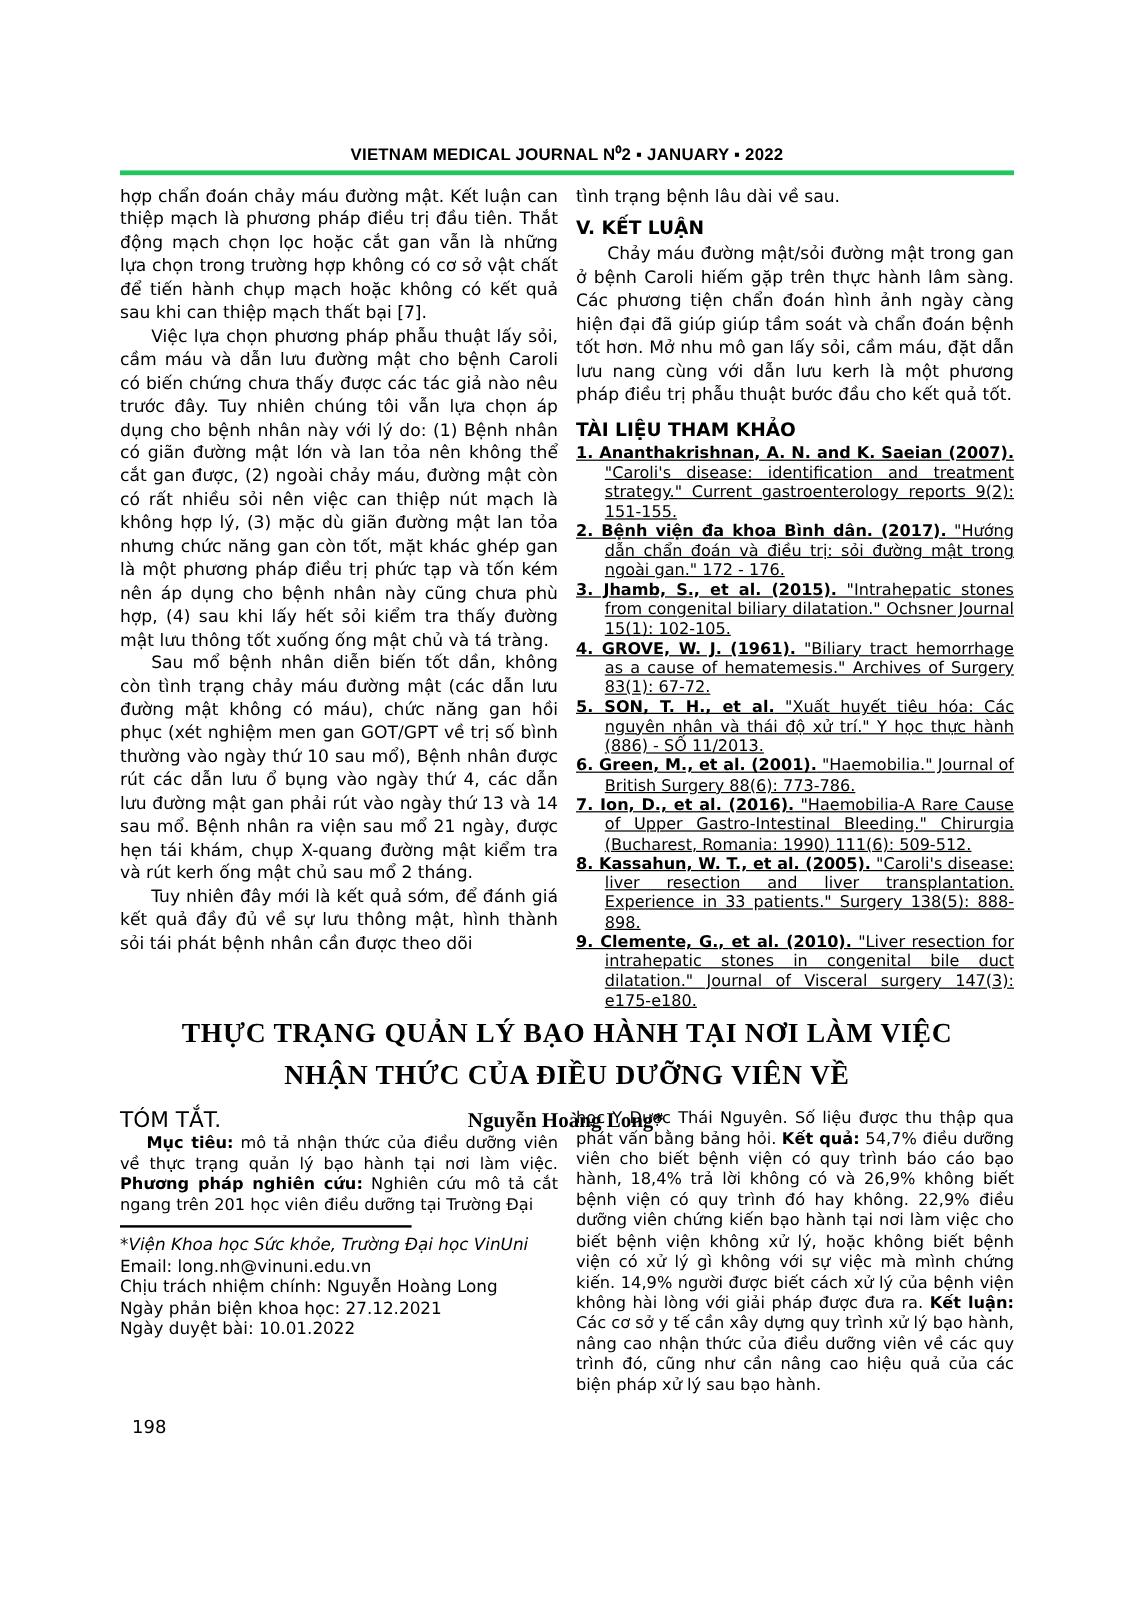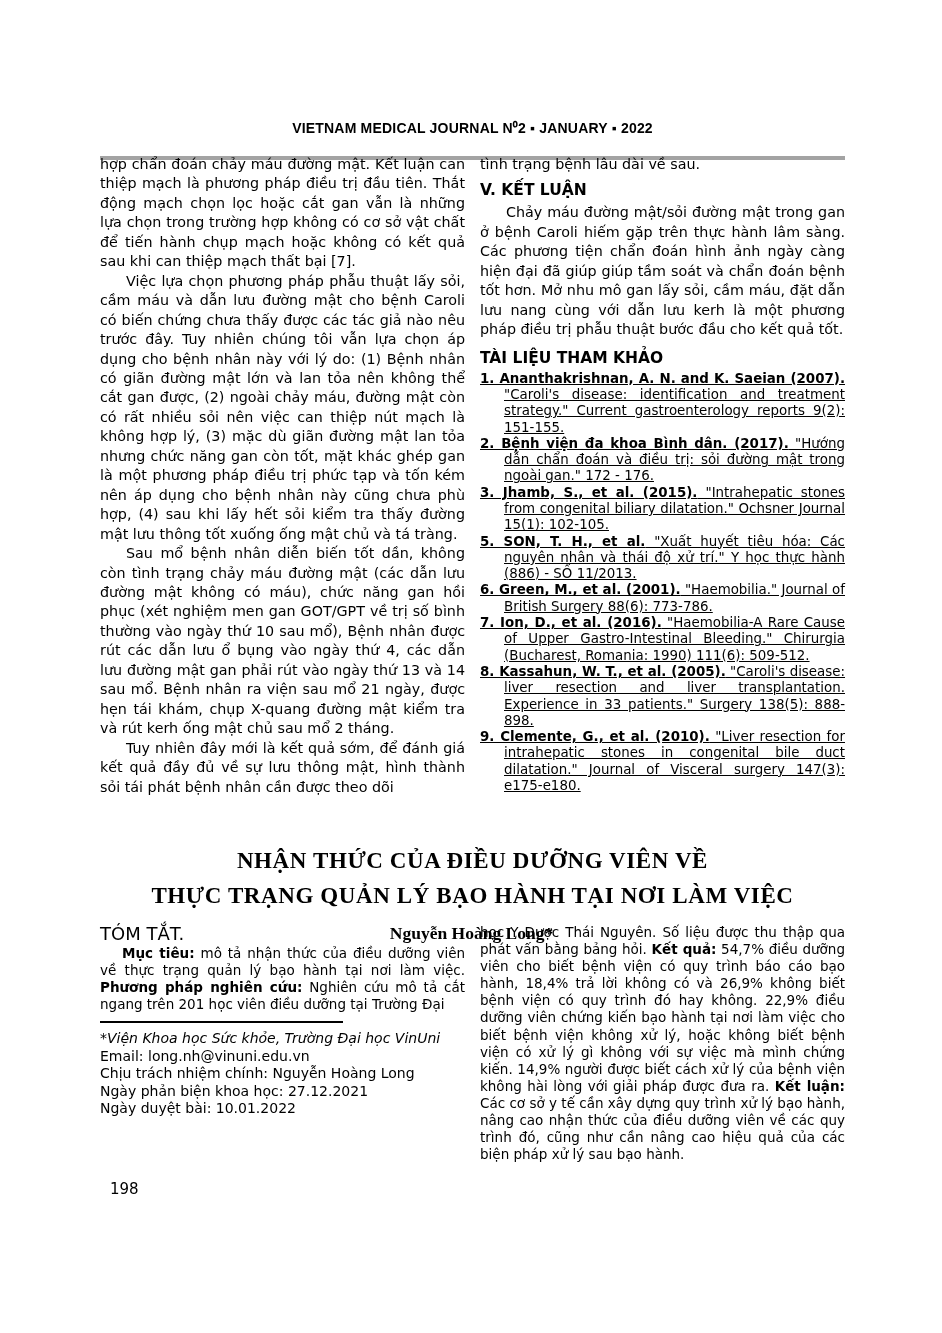--- a/index.html
+++ b/index.html
@@ -7,21 +7,21 @@
     width:942px;height:1333px;background:#ffffff;color:#000;
     font-family:"DejaVu Sans",sans-serif;position:relative;overflow:hidden;
   }
   .page{position:absolute;inset:0;}
 
   
   .header{
     position:absolute;left:100px;top:120px;width:745px;
     text-align:center;font-family:"Liberation Sans",sans-serif;
     font-weight:700;font-size:14px;line-height:16px;letter-spacing:.2px;
-    padding-bottom:20px;border-bottom:4px solid #a3a3a3;
+    padding-bottom:6px;border-bottom:4px solid #22c55e;
   }
 
   
   .cols{position:absolute;left:100px;width:745px;display:flex;gap:15px;}
   .cols .col{width:365px;}
   .a1{top:155px;}
   .a2{top:924px;}
 
   
   .body-text p{margin:0;text-align:justify;font-size:14.3px;line-height:19.45px;text-indent:26px;}
@@ -75,32 +75,33 @@
     </div>
     <div class="col body-text">
       <p class="noindent">tình trạng bệnh lâu dài về sau.</p>
       <div class="h-bold first">V. KẾT LUẬN</div>
       <p>Chảy máu đường mật/sỏi đường mật trong gan ở bệnh Caroli hiếm gặp trên thực hành lâm sàng. Các phương tiện chẩn đoán hình ảnh ngày càng hiện đại đã giúp giúp tầm soát và chẩn đoán bệnh tốt hơn. Mở nhu mô gan lấy sỏi, cầm máu, đặt dẫn lưu nang cùng với dẫn lưu kerh là một phương pháp điều trị phẫu thuật bước đầu cho kết quả tốt.</p>
       <div class="h-bold">TÀI LIỆU THAM KHẢO</div>
       <div class="refs">
           <div class="ref"><span class="b">1. Ananthakrishnan, A. N. and K. Saeian (2007).</span><span> "Caroli's disease: identification and treatment strategy." Current gastroenterology reports 9(2): 151-155.</span></div>
           <div class="ref"><span class="b">2. Bệnh viện đa khoa Bình dân. (2017).</span><span> "Hướng dẫn chẩn đoán và điều trị: sỏi đường mật trong ngoài gan." 172 - 176.</span></div>
           <div class="ref"><span class="b">3. Jhamb, S., et al. (2015).</span><span> "Intrahepatic stones from congenital biliary dilatation." Ochsner Journal 15(1): 102-105.</span></div>
+          <div class="ref"><span class="b">4. GROVE, W. J. (1961).</span><span> "Biliary tract hemorrhage as a cause of hematemesis." Archives of Surgery 83(1): 67-72.</span></div>
           <div class="ref"><span class="b">5. SON, T. H., et al.</span><span> "Xuất huyết tiêu hóa: Các nguyên nhân và thái độ xử trí." Y học thực hành (886) - SỐ 11/2013.</span></div>
           <div class="ref"><span class="b">6. Green, M., et al. (2001).</span><span> "Haemobilia." Journal of British Surgery 88(6): 773-786.</span></div>
           <div class="ref"><span class="b">7. Ion, D., et al. (2016).</span><span> "Haemobilia-A Rare Cause of Upper Gastro-Intestinal Bleeding." Chirurgia (Bucharest, Romania: 1990) 111(6): 509-512.</span></div>
           <div class="ref"><span class="b">8. Kassahun, W. T., et al. (2005).</span><span> "Caroli's disease: liver resection and liver transplantation. Experience in 33 patients." Surgery 138(5): 888-898.</span></div>
           <div class="ref"><span class="b">9. Clemente, G., et al. (2010).</span><span> "Liver resection for intrahepatic stones in congenital bile duct dilatation." Journal of Visceral surgery 147(3): e175-e180.</span></div>
         </div>
     </div>
   </div>
 
   <div class="title-block">
+    <div class="title-line">THỰC TRẠNG QUẢN LÝ BẠO HÀNH TẠI NƠI LÀM VIỆC</div>
     <div class="title-line">NHẬN THỨC CỦA ĐIỀU DƯỠNG VIÊN VỀ</div>
-    <div class="title-line">THỰC TRẠNG QUẢN LÝ BẠO HÀNH TẠI NƠI LÀM VIỆC</div>
     <div class="author">Nguyễn Hoàng Long*</div>
   </div>
 
   <div class="cols a2">
     <div class="col abs">
       <div class="abs-heading">TÓM TẮT.</div>
       <p class="indent"><span class="b">Mục tiêu:</span><span> mô tả nhận thức của điều dưỡng viên về thực trạng quản lý bạo hành tại nơi làm việc. </span><span class="b">Phương pháp nghiên cứu:</span><span> Nghiên cứu mô tả cắt ngang trên 201 học viên điều dưỡng tại Trường Đại</span></p>
       <div class="footnote">
         <hr class="footnote-sep">
         <div class="affiliation">*Viện Khoa học Sức khỏe, Trường Đại học VinUni</div>

